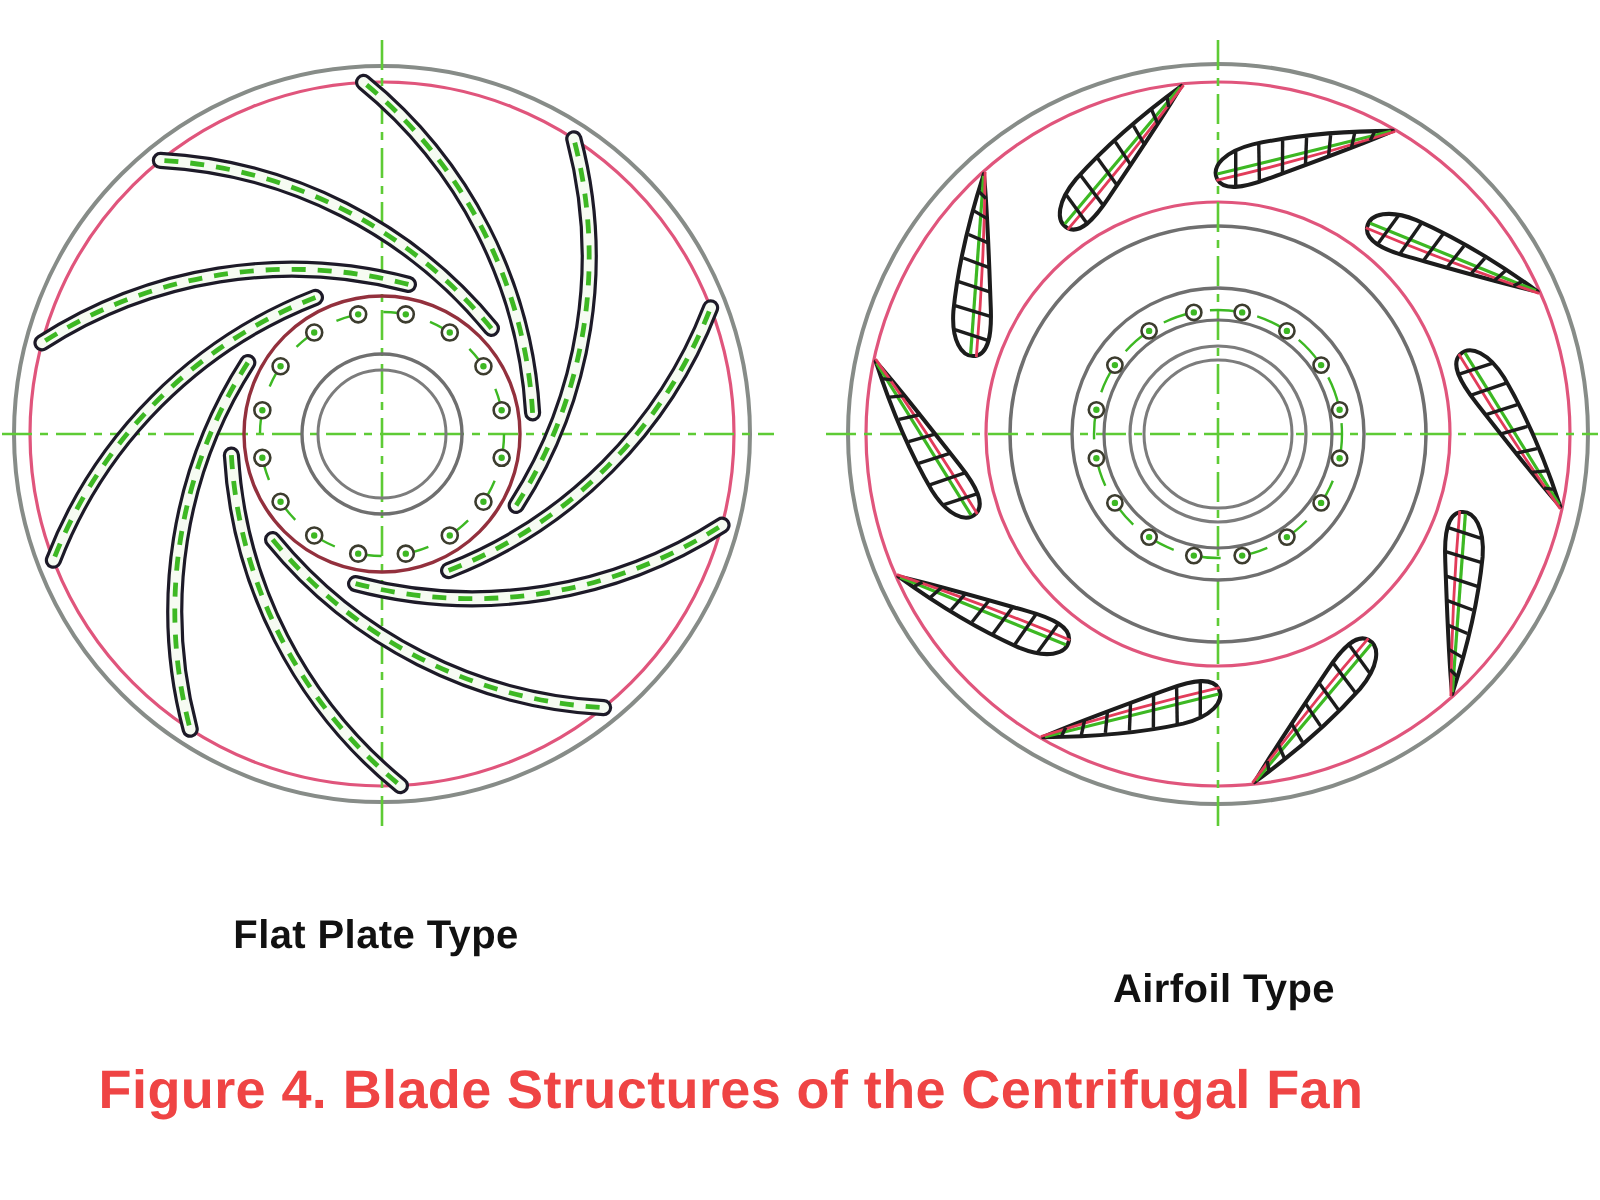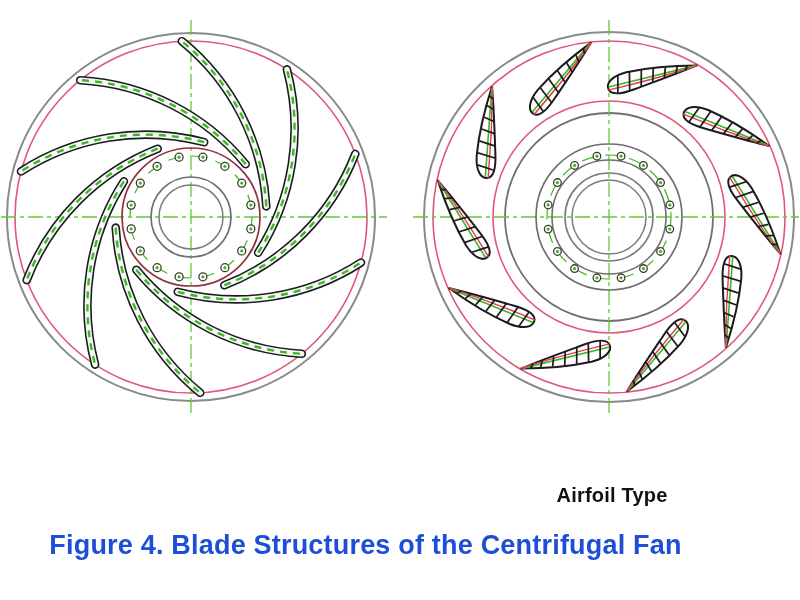--- a/index.html
+++ b/index.html
@@ -9,21 +9,21 @@
   }
   .drawing-area{position:absolute;left:0;top:0;width:800px;height:440px;}
   .fan-label{
     position:absolute;font-weight:700;font-size:20px;color:#111;
     width:220px;text-align:center;letter-spacing:0.2px;
   }
   .fan-label.left{left:78px;top:457px;}
   .fan-label.right{left:502px;top:484px;}
   .figure-caption{
     position:absolute;left:0;top:530px;width:731px;text-align:center;
-    font-weight:700;font-size:27px;color:#1d4ed8;letter-spacing:0.2px;
+    font-weight:700;font-size:27px;color:#ef4444;letter-spacing:0.2px;
   }
 </style>
 </head>
 <body>
 
 <div class="stage">
   <div class="drawing-area">
     <svg id="fan-svg" width="800" height="440" viewBox="0 0 800 440">
         <g>
           <circle cx="191" cy="217" r="184" fill="none" stroke="#878c88" stroke-width="2"></circle>
@@ -277,15 +277,16 @@
             <line x1="23" y1="-13.5" x2="20" y2="5.5" stroke="#1c1c1c" stroke-width="1.7"></line>
             <line x1="35" y1="-13" x2="32" y2="3.5" stroke="#1c1c1c" stroke-width="1.7"></line>
             <line x1="47" y1="-12.3" x2="44" y2="1.5" stroke="#1c1c1c" stroke-width="1.7"></line>
             <line x1="59" y1="-11.3" x2="56" y2="-0.5" stroke="#1c1c1c" stroke-width="1.7"></line>
             <line x1="71" y1="-10.3" x2="68" y2="-3" stroke="#1c1c1c" stroke-width="1.7"></line>
             <line x1="81" y1="-9.4" x2="78" y2="-5.2" stroke="#1c1c1c" stroke-width="1.7"></line>
           </g>
         </g>
       </svg>
   </div>
+  <div class="fan-label left">Flat Plate Type</div>
   <div class="fan-label right">Airfoil Type</div>
   <div class="figure-caption">Figure 4. Blade Structures of the Centrifugal Fan</div>
 </div>
 
 </body></html>

